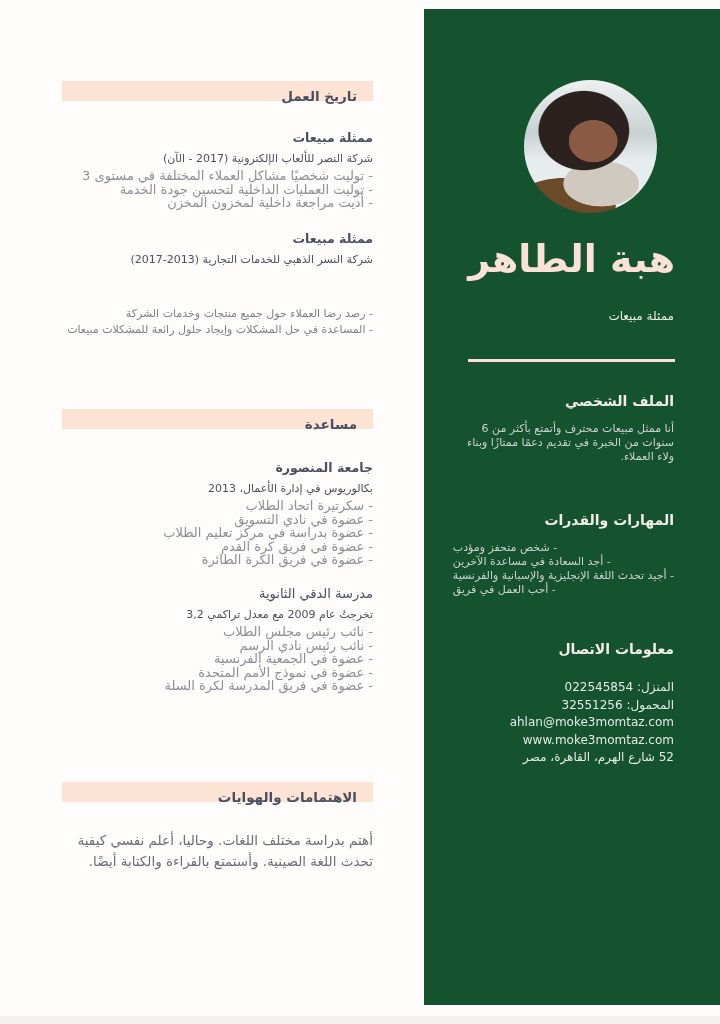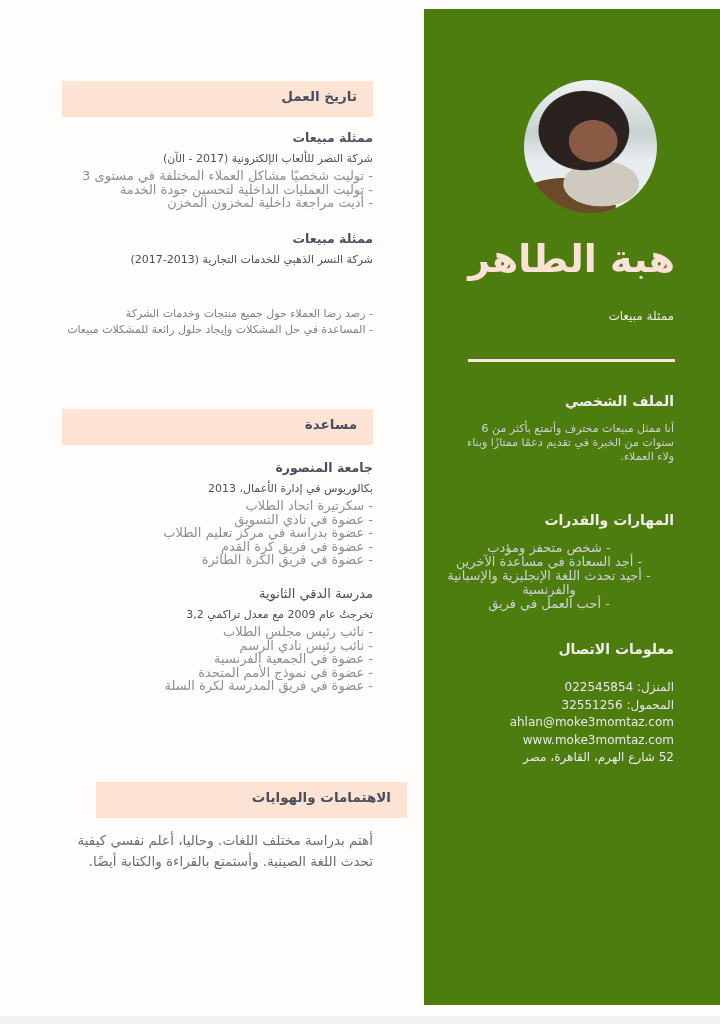--- a/index.html
+++ b/index.html
@@ -4,21 +4,21 @@
 <style>
   html, body { margin:0; padding:0; }
   body {
     width:720px; height:1024px; position:relative; overflow:hidden;
     background:#fffcfc;
     font-family: "DejaVu Sans", sans-serif;
   }
   .bottom-strip { position:absolute; left:0; right:0; top:1016px; height:8px; background:#f3f2f1; }
   .sidebar {
     position:absolute; left:424px; top:9px; width:296px; height:996px;
-    background:#4d7c0f;
+    background:#14532d;
   }
   .avatar {
     position:absolute; left:100px; top:71px; width:133px; height:133px; border-radius:50%;
     overflow:hidden;
     background:
       radial-gradient(ellipse 30% 26% at 52% 46%, #8a5a44 0 60%, transparent 62%),
       radial-gradient(ellipse 48% 42% at 45% 38%, #2b2220 0 70%, transparent 72%),
       radial-gradient(ellipse 40% 24% at 58% 78%, #cfc9c0 0 70%, transparent 72%),
       radial-gradient(ellipse 55% 30% at 30% 95%, #6b4a2a 0 70%, transparent 72%),
       linear-gradient(180deg, #eef1f2 0%, #c9d2d2 40%, #e7ecee 60%, #e9eef0 100%);
@@ -34,27 +34,27 @@
   .divider { position:absolute; left:44px; top:350px; width:207px; height:3px; background:#fce2d8; }
   .side-title {
     position:absolute; right:46px; direction:rtl;
     font-size:14px; font-weight:bold; color:#f3eeec; letter-spacing:0.5px;
   }
   .side-text {
     position:absolute; right:46px; direction:rtl; text-align:right;
     font-size:11px; line-height:14px; color:#cfd0d6;
   }
   .side-list { position:absolute; right:46px; direction:rtl; margin:0; padding:0; list-style:none;
-    font-size:13px; line-height:14px; color:#cfd0d6; text-align:center; }
+    font-size:11px; line-height:14px; color:#cfd0d6; text-align:left; }
   .contact { position:absolute; right:46px; top:670px; direction:rtl; text-align:right;
     font-size:12px; line-height:17.5px; color:#e7e8ec; }
   .contact div { white-space:nowrap; }
   .contact .ltr { direction:ltr; unicode-bidi:embed; }
   .sec-header {
-    position:absolute; left:62px; width:311px; height:36px; background:#fde3d4;
+    position:absolute; left:62px; width:311px; height:20px; background:#fde3d4;
     direction:rtl;
   }
   .sec-header span {
     position:absolute; right:16px; top:7px; font-size:13.5px; font-weight:bold; color:#4a4f60;
   }
   .block { position:absolute; left:62px; width:311px; direction:rtl; text-align:right; }
   .job-title { font-size:12.5px; font-weight:bold; color:#4a4f60; margin:0; }
   .company { font-size:11px; color:#4a4f60; margin:7px 0 4px 0; letter-spacing:0.3px; }
   .bullets { margin:0; padding:0; list-style:none; font-size:13px; line-height:13.5px; color:#8c8f98; }
   .bullets.large { font-size:11px; line-height:16px; color:#7e818b;margin-top:40px; }
@@ -135,18 +135,18 @@
   <div class="company">تخرجتُ عام 2009 مع معدل تراكمي 3,2</div>
   <ul class="bullets">
     <li>نائب رئيس مجلس الطلاب</li>
     <li>نائب رئيس نادي الرسم</li>
     <li>عضوة في الجمعية الفرنسية</li>
     <li>عضوة في نموذج الأمم المتحدة</li>
     <li>عضوة في فريق المدرسة لكرة السلة</li>
   </ul>
 </div>
 
-<div class="sec-header" style="top:782px;margin-left:34px;">
+<div class="sec-header" style="top:782px;">
   <span>الاهتمامات والهوايات</span>
 </div>
 <div class="block hobbies" style="top:830px;">أهتم بدراسة مختلف اللغات. وحاليا، أعلم نفسي كيفية تحدث اللغة الصينية. وأستمتع بالقراءة والكتابة أيضًا.</div>
 
 <div class="bottom-strip"></div>
 
 </body></html>

